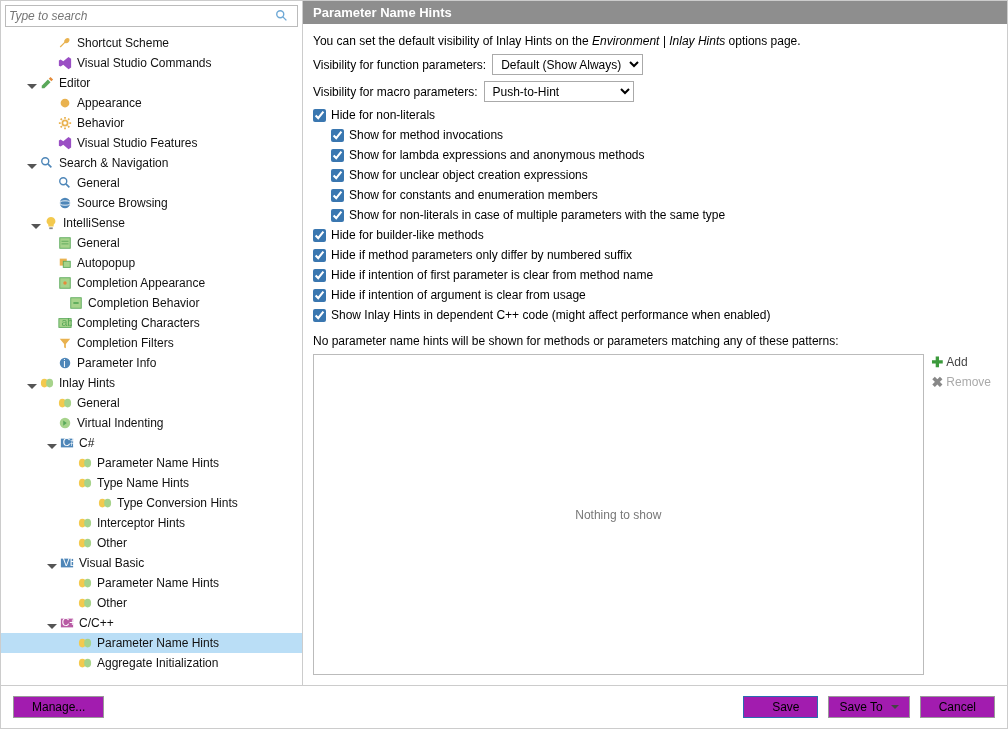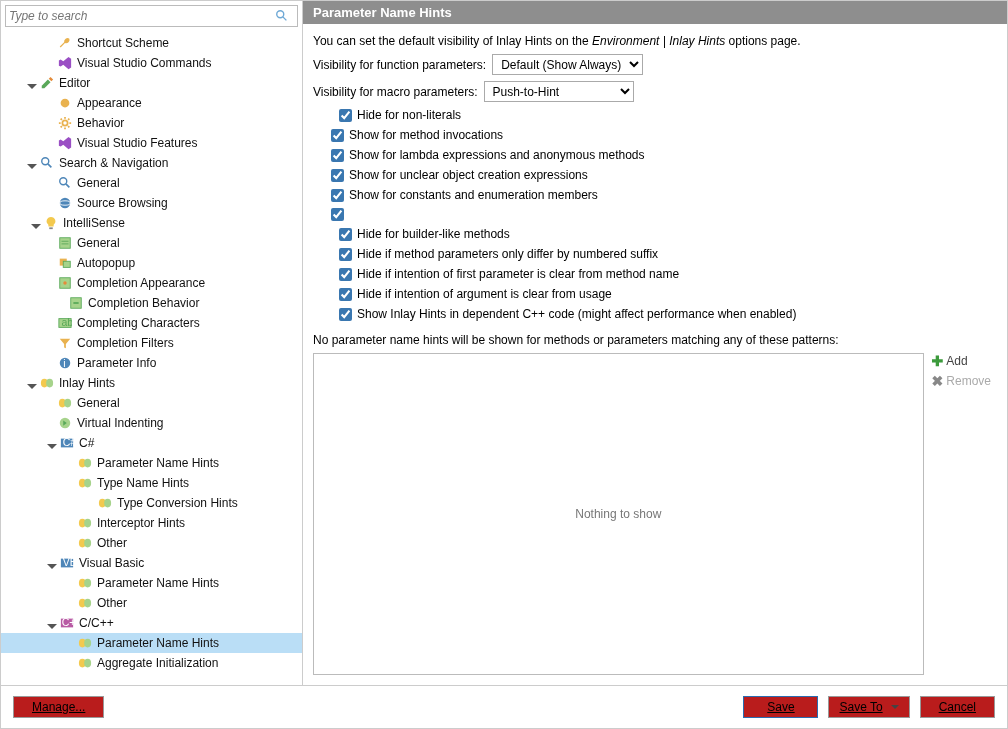--- a/index.html
+++ b/index.html
@@ -22,34 +22,34 @@
 .content-header { background: #8e8e8e; color: #fff; padding: 4px 10px; font-weight: bold; font-size: 13px; }
 .content-body { padding: 10px 16px 10px 10px; flex: 1; overflow-y: auto; display: flex; flex-direction: column; gap: 6px; }
 .content-body::-webkit-scrollbar{width:16px;}
 .content-body::-webkit-scrollbar-track{background:#f0f0f0;}
 .content-body::-webkit-scrollbar-thumb{background:#c0c0c0;}
 .intro { color: #000; }
 .intro .env { font-style: italic; }
 .row { display: flex; align-items: center; gap: 6px; }
 .row label { color: #000; }
 select { border: 1px solid #aaa; background: #fff; height: 21px; padding: 0 4px; min-width: 150px; }
-.cbrow { display: flex; align-items: center; gap: 5px; margin-left: 26px; }
+.cbrow { display: flex; align-items: center; gap: 5px; }
 .cbrow input { width: 13px; height: 13px; accent-color: #3a77b0;}
 .indent1 { margin-left: 18px; }
 .patterns-label { color: #000; margin-top: 6px;}
 .patterns-area { display: flex; gap: 8px; flex: 1; min-height: 260px; }
 .patterns-box { flex: 1; border: 1px solid #bbb; display: flex; align-items: center; justify-content: center; color: #777; }
 .side-actions { display: flex; flex-direction: column; gap: 4px; }
 .action { display: flex; align-items: center; gap: 3px; color: #444; cursor: pointer; }
 .action.disabled { color: #aaa; cursor: default; }
 .plus { color: #3c9a3c; font-weight: bold; font-size: 14px;}
 .x { color: #888; font-weight: bold; font-size: 14px;}
 .footer { border-top: 1px solid #ccc; padding: 10px 12px; display: flex; align-items: center; gap: 10px; background: #fff;}
 .footer .spacer { flex: 1; }
-.btn { border: 1px solid #999; background: #b91c1c; padding: 3px 18px; cursor: pointer; min-width: 75px; text-align: center; text-decoration: underline;}
+.btn { border: 1px solid #999; background: #a21caf; padding: 3px 18px; cursor: pointer; min-width: 75px; text-align: right;}
 .btn.primary { border: 1.5px solid #2a6cb0; }
 .btn.split { display: flex; align-items: center; gap: 8px; padding: 3px 10px; }
 .btn.split .sarrow { border-top: 4px solid #444; border-left: 4px solid transparent; border-right: 4px solid transparent; }
 svg { display: block; }
 </style>
 </head>
 <body>
 
 <div class="main">
 <div class="sidebar">
@@ -397,20 +397,21 @@
     <div class="cbrow indent1">
           <input type="checkbox" checked="" style="">
           <label>Show for unclear object creation expressions</label>
         </div>
     <div class="cbrow indent1">
           <input type="checkbox" checked="" style="">
           <label>Show for constants and enumeration members</label>
         </div>
     <div class="cbrow indent1">
           <input type="checkbox" checked="" style="">
+          <label>Show for non-literals in case of multiple parameters with the same type</label>
         </div>
     <div class="cbrow">
           <input type="checkbox" checked="" style="">
           <label>Hide for builder-like methods</label>
         </div>
     <div class="cbrow">
           <input type="checkbox" checked="" style="">
           <label>Hide if method parameters only differ by numbered suffix</label>
         </div>
     <div class="cbrow">

